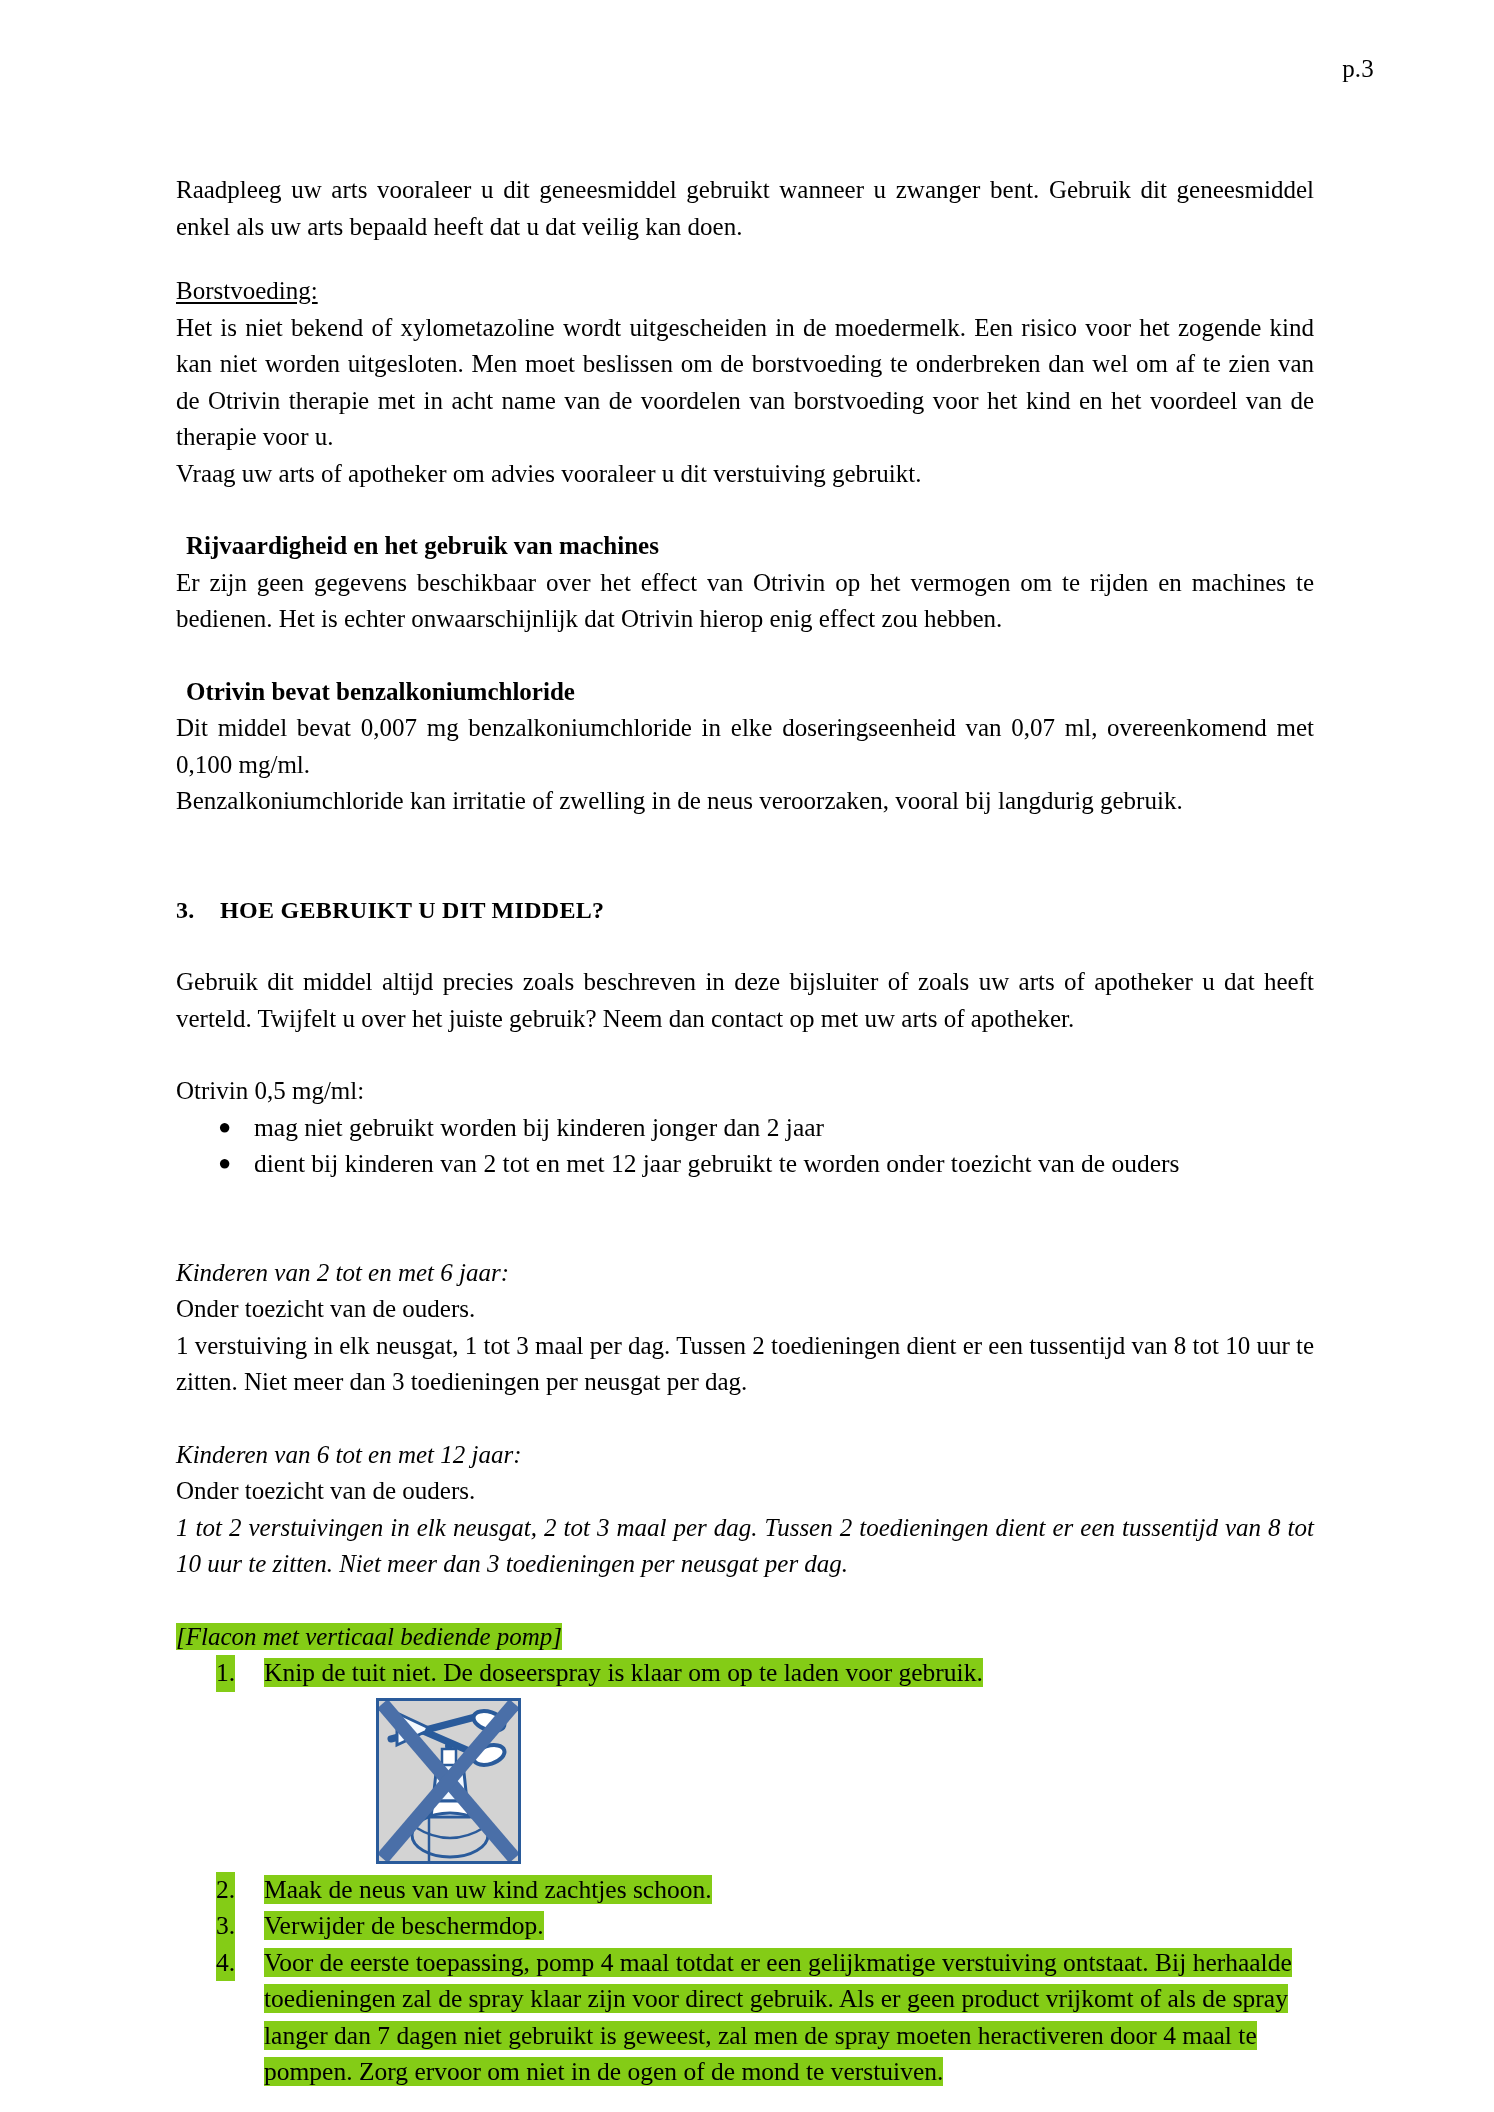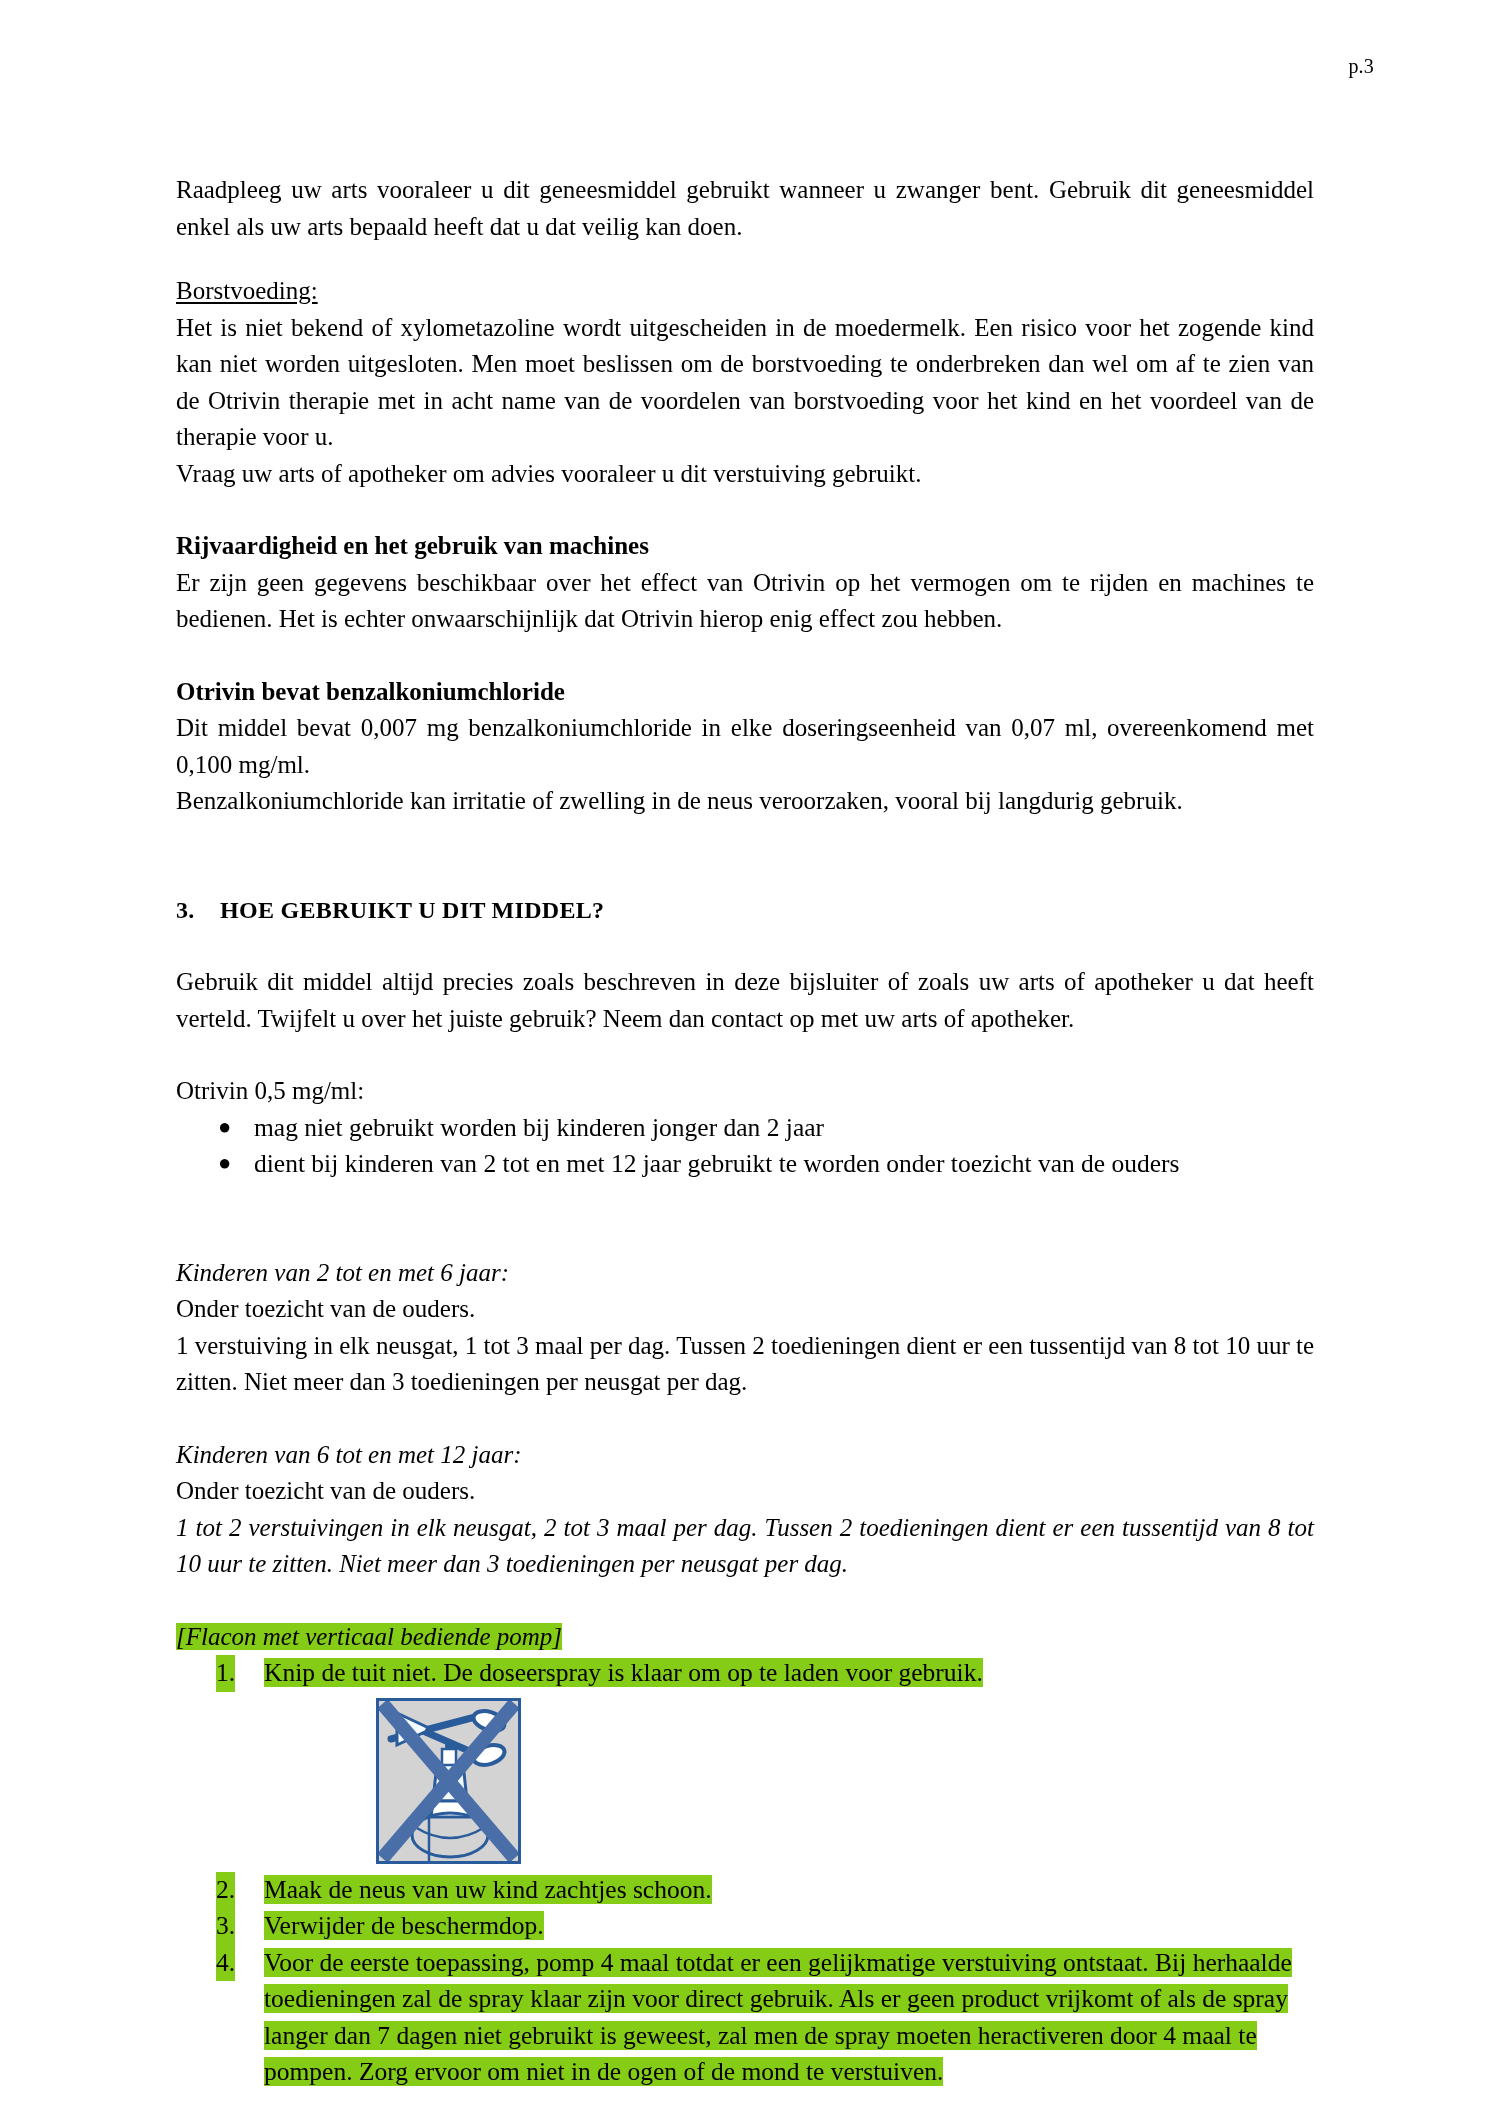--- a/index.html
+++ b/index.html
@@ -17,21 +17,21 @@
     height: 2112px;
     background: #ffffff;
     box-sizing: border-box;
     padding: 0;
     overflow: hidden;
   }
   .page-number {
     position: absolute;
     top: 56px;
     right: 120px;
-    font-size: 20px;
+    font-size: 25px;
     line-height: 1;
     letter-spacing: 0.2px;
   }
   .content {
     position: absolute;
     left: 176px;
     top: 172px;
     width: 1138px;
   }
   p {
@@ -42,20 +42,21 @@
   .just { text-align: justify; text-justify: inter-word; }
   .spacer-sm { height: 28px; }
   .spacer-md { height: 36px; }
   .spacer-xl { height: 72px; }
   .u-head {
     text-decoration: underline;
     text-underline-offset: 3px;
   }
   .b-head {
     font-weight: bold;
+    margin-left: 10px;
   }
   .italic { font-style: italic; }
   .section-head {
     font-weight: bold;
     font-size: 24px;
     letter-spacing: 0.3px;
   }
   .section-head .num {
     display: inline-block;
     width: 44px;

